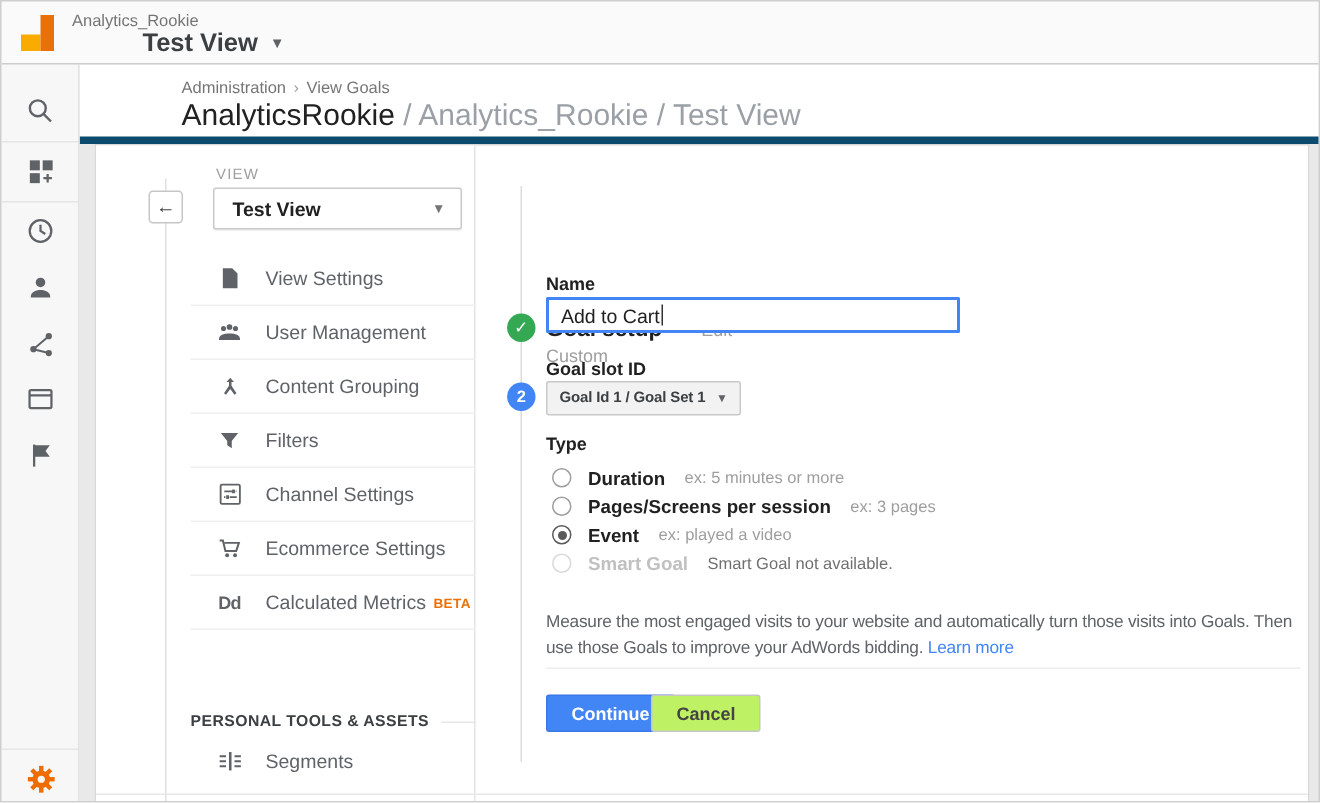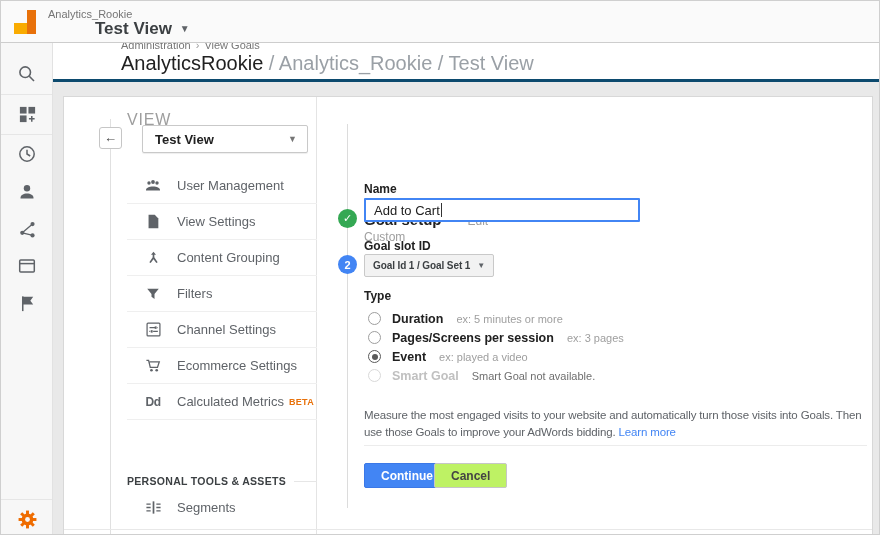--- a/index.html
+++ b/index.html
@@ -15,35 +15,35 @@
   .acct { position:absolute; left:47px; top:7px; font-size:11px; color:#757575; }
   .viewname { position:absolute; left:46px; top:18px; font-size:17px; font-weight:bold; color:#3c4043; cursor:pointer;margin-left:48px; }
   .viewname .caret { display:inline-block; margin-left:8px; font-size:10px; color:#5f6368; transform:translateY(-2px); }
 
   
   .rail { position:absolute; left:0; top:42px; width:52px; height:493px; background:#f7f7f7; border-right:1px solid #e2e2e2; z-index:4; }
   .rail-sep { position:absolute; left:0; width:51px; height:1px; background:#e6e6e6; }
   .rail-ic { position:absolute; left:14px; width:24px; height:24px; display:flex; align-items:center; justify-content:center; cursor:pointer; }
 
   
-  .crumbband { position:absolute; left:52px; top:28px; width:828px; height:53px; background:#ffffff; border-bottom:3px solid #0c4a6e; z-index:3; }
+  .crumbband { position:absolute; left:52px; top:42px; width:828px; height:53px; background:#ffffff; border-bottom:5px solid #0c4a6e; z-index:3; }
   .crumbpath { position:absolute; left:68px; top:10px; font-size:11px; color:#757575; }
   .crumbpath .sep { margin:0 5px; color:#9e9e9e; }
   .crumbpath span { cursor:pointer; }
   .pagetitle { position:absolute; left:68px; top:23px; font-size:20px; color:#212121; white-space:nowrap; }
   .pagetitle .sub { color:#9aa0a6; }
 
   
   .card { position:absolute; left:62px; top:95px; width:810px; height:440px; background:#fff; border:1px solid #d8d8d8; border-bottom:none; z-index:2; }
 
   
   .admnav { position:absolute; left:0; top:0; width:253px; height:440px; border-right:1px solid #e4e4e4; background:#fff; }
   .backline { position:absolute; left:46px; top:22px; width:1px; height:418px; background:#e0e0e0; }
   .backbtn { position:absolute; left:35px; top:30px; width:23px; height:22px; background:#fff; border:1px solid #c6c6c6; border-radius:3px; font-size:13px; font-weight:bold; color:#424242; text-align:center; line-height:20px; cursor:pointer; }
-  .viewlabel { position:absolute; left:63px; top:14px; font-size:16px; color:#9e9e9e; letter-spacing:0.8px; }
+  .viewlabel { position:absolute; left:80px; top:14px; font-size:10px; color:#9e9e9e; letter-spacing:0.8px; }
   .viewdd { position:absolute; left:78px; top:28px; width:166px; height:28px; background:#fff; border:1px solid #c9c9c9; border-radius:2px; box-shadow:0 1px 1px rgba(0,0,0,.07); display:flex; align-items:center; padding:0 10px 0 12px; cursor:pointer; }
   .viewdd .lbl { flex:1; font-size:13px; font-weight:bold; color:#212121; }
   .viewdd .caret { font-size:9px; color:#757575; }
 
   .menu { position:absolute; left:63px; top:71px; width:190px; }
   .mrow { position:relative; height:36px; display:flex; align-items:center; border-bottom:1px solid #efefef; cursor:pointer; padding-left:17px; }
   .mrow .mic { width:18px; height:18px; display:flex; align-items:center; justify-content:center; flex:none; }
   .mrow .mlabel { margin-left:15px; font-size:13px; color:#5f6368; white-space:nowrap; }
   .mrow.active { background:#f4f4f4; margin-left:-20px; padding-left:37px; }
   .mrow.active .mlabel { color:#dd4b39; font-weight:bold; }
@@ -202,38 +202,38 @@
       <div class="backbtn"><span>←</span></div>
       <div class="viewlabel">VIEW</div>
       <div class="viewdd">
         <span class="lbl">Test View</span>
         <span class="caret">▼</span>
       </div>
 
       <div class="menu">
         <div class="mrow">
           <span class="mic">
+              <svg width="16" height="17" viewBox="0 0 18 18">
+                <path d="M4 1.5h7l4 4V16.5H4z" fill="#5f6368"></path>
+              </svg>
+            </span>
+          <span class="mlabel">View Settings</span>
+        </div>
+        <div class="mrow">
+          <span class="mic">
               <svg width="18" height="18" viewBox="0 0 18 18">
                 <g fill="#5f6368">
                   <circle cx="5" cy="6" r="1.7"></circle>
                   <circle cx="9" cy="5" r="1.9"></circle>
                   <circle cx="13" cy="6" r="1.7"></circle>
                   <path d="M2 13c0-2.4 3.1-3.6 7-3.6s7 1.2 7 3.6v.6H2z"></path>
                 </g>
               </svg>
             </span>
           <span class="mlabel">User Management</span>
-        </div>
-        <div class="mrow">
-          <span class="mic">
-              <svg width="16" height="17" viewBox="0 0 18 18">
-                <path d="M4 1.5h7l4 4V16.5H4z" fill="#5f6368"></path>
-              </svg>
-            </span>
-          <span class="mlabel">View Settings</span>
         </div>
         <div class="mrow">
           <span class="mic">
               <svg width="15" height="16" viewBox="0 0 18 18">
                 <path d="M9 1.5l3 3.5h-2v3l4 6-1.6 1.1L9 10.5l-3.4 4.6L4 14l4-6v-3H6z" fill="#5f6368"></path>
               </svg>
             </span>
           <span class="mlabel">Content Grouping</span>
         </div>
         <div class="mrow">

